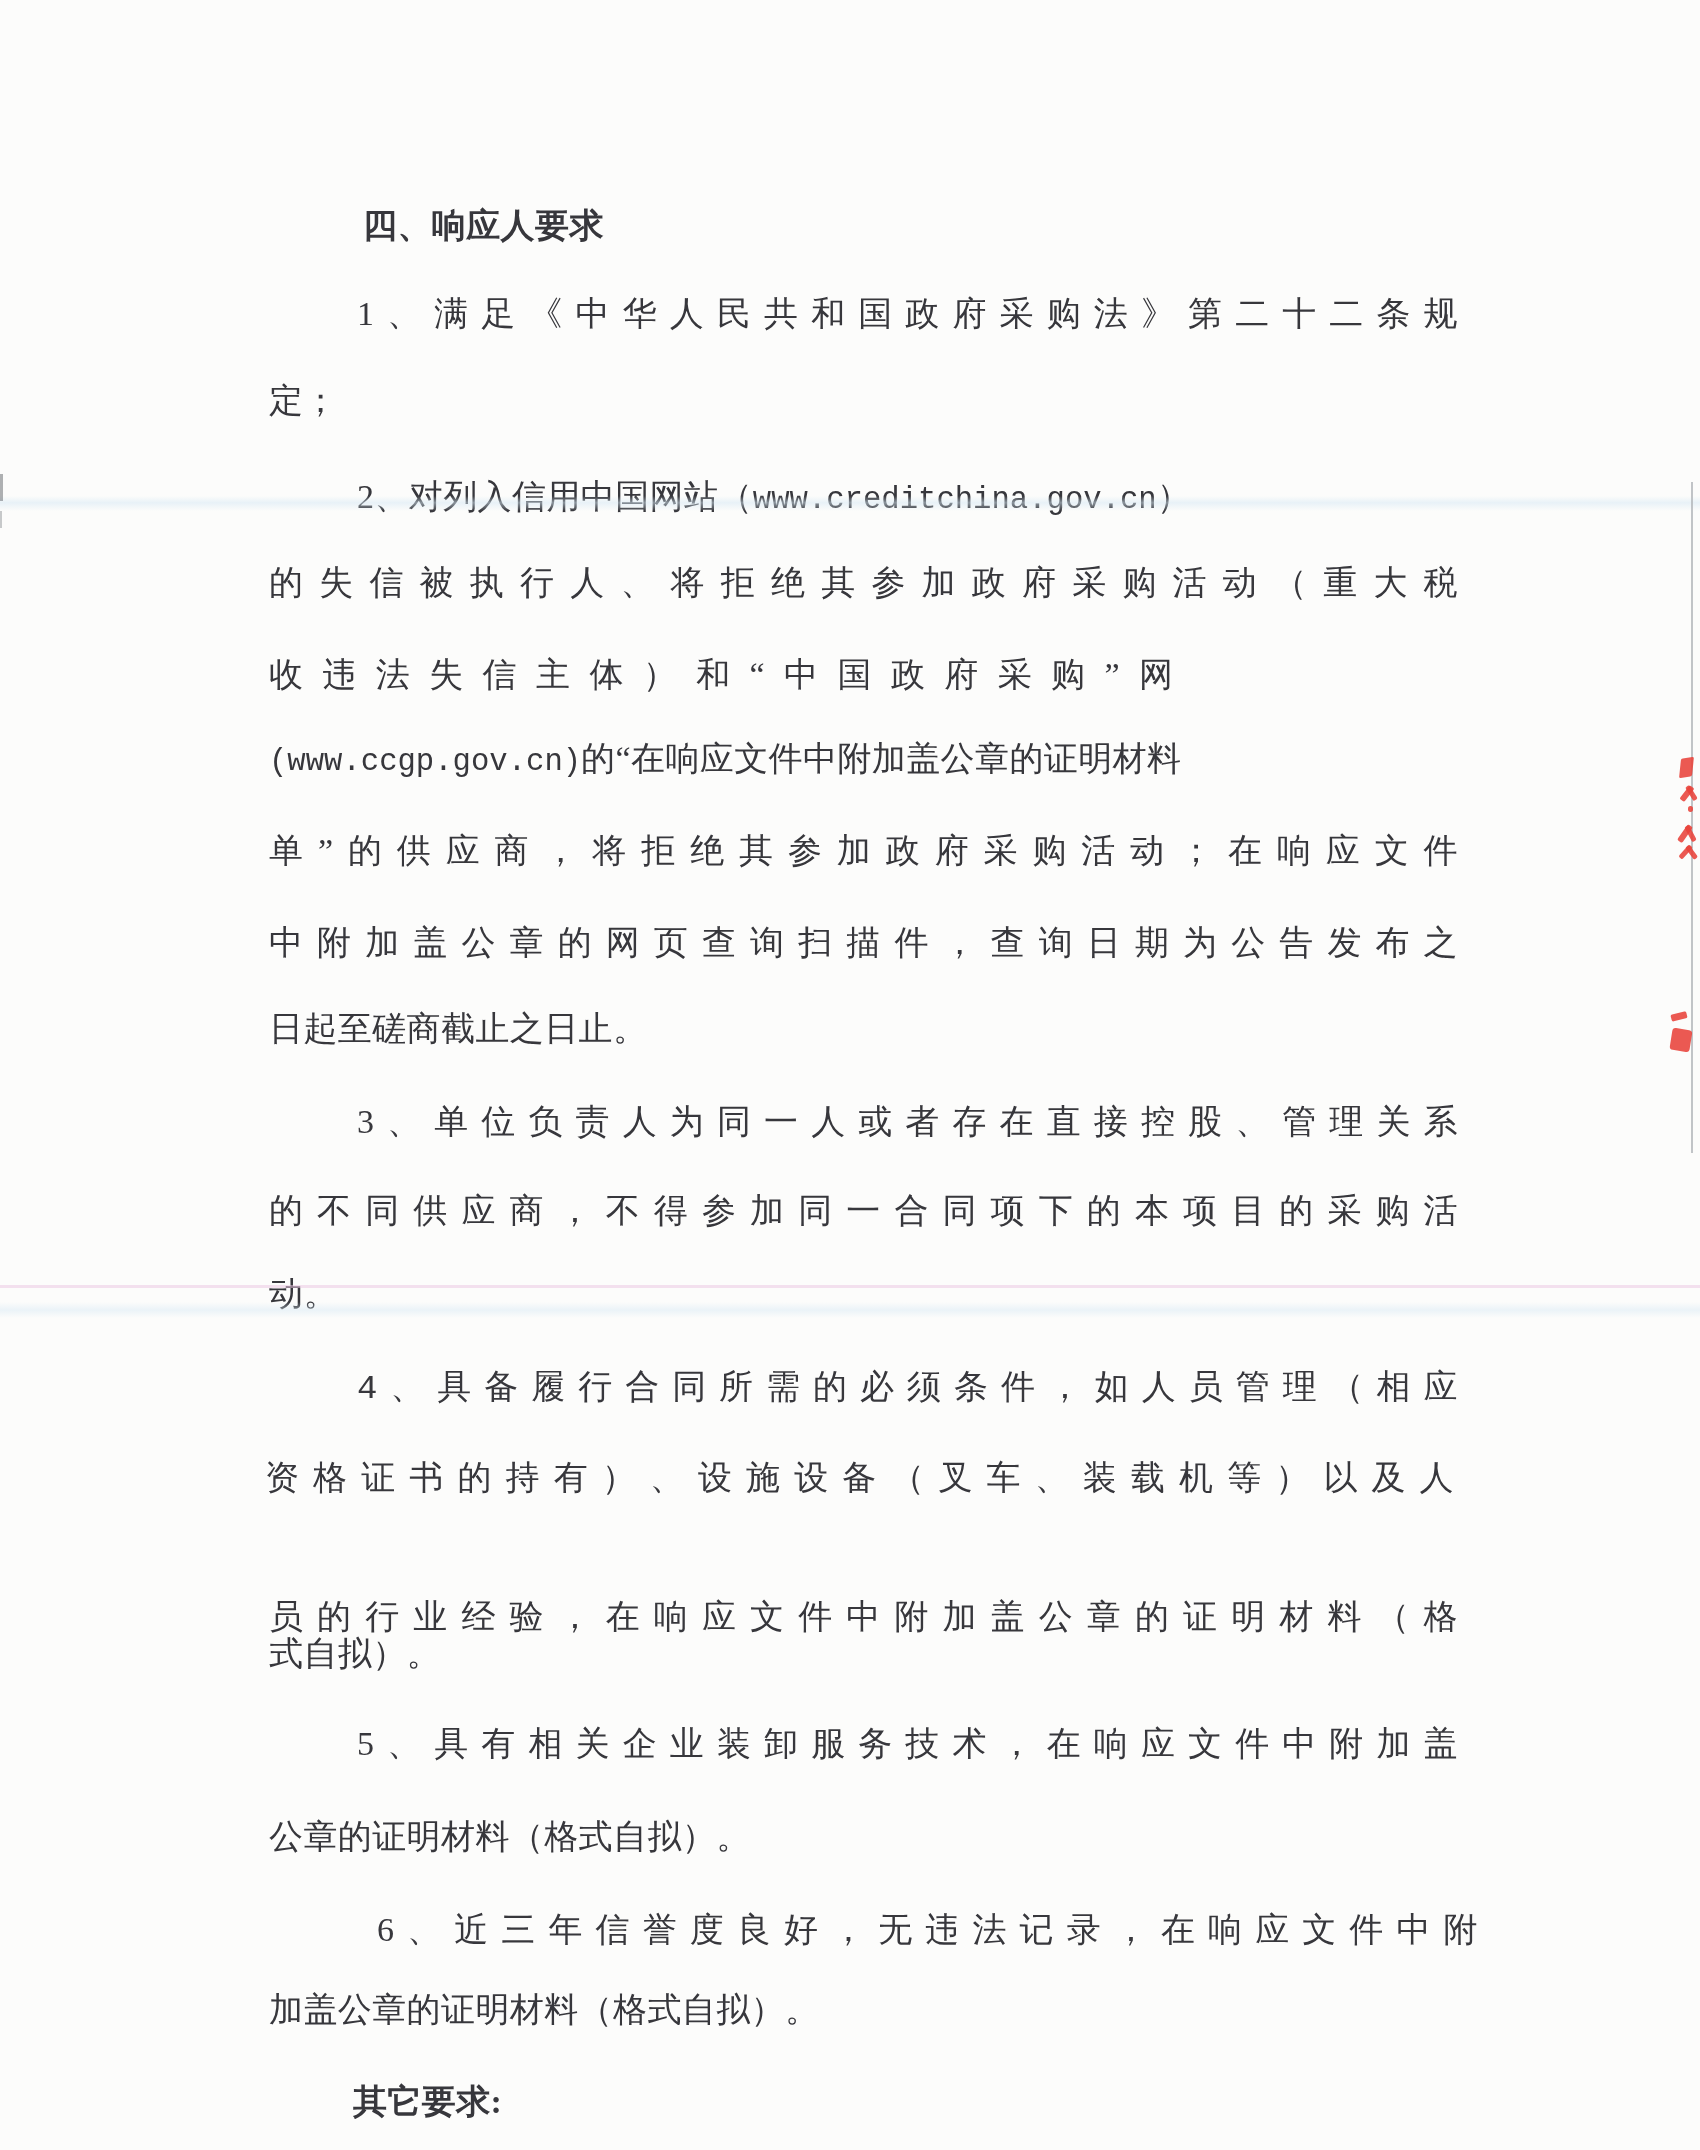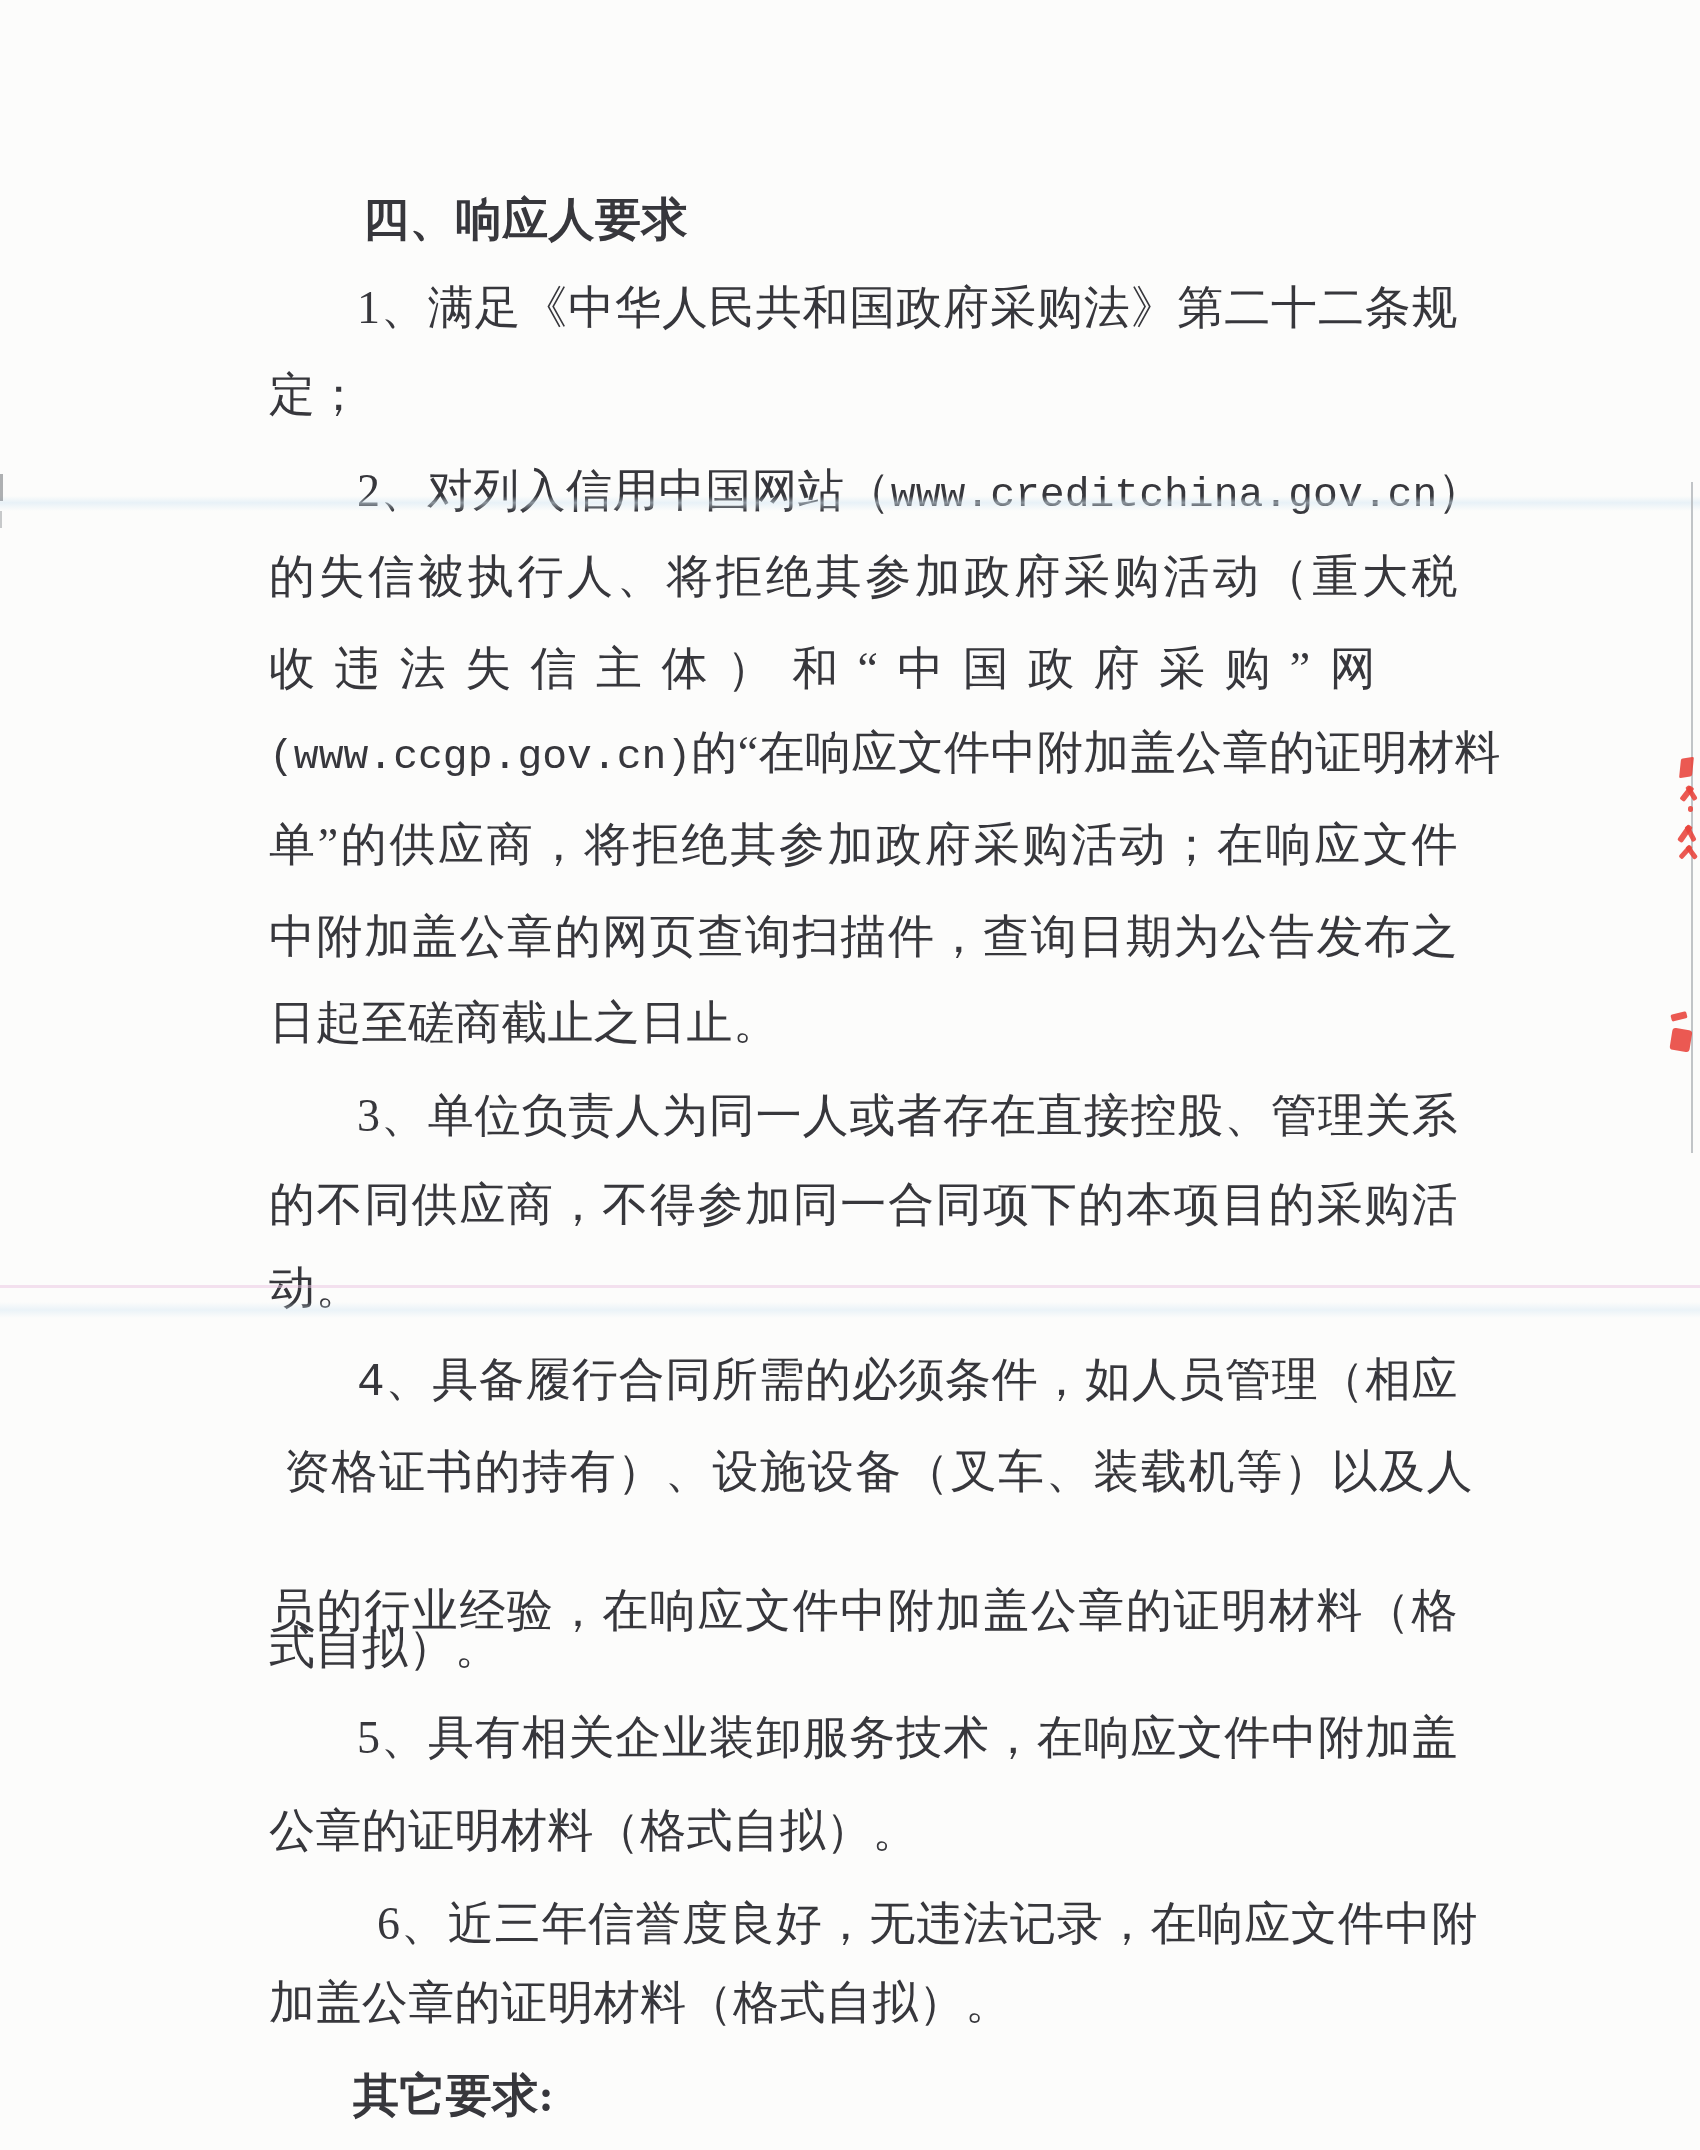--- a/index.html
+++ b/index.html
@@ -12,23 +12,24 @@
     width: 1700px;
     height: 2409px;
     background: var(--bg, #fcfcfb);
     overflow: hidden;
     font-family: "Liberation Serif", "DejaVu Serif", serif;
     color: var(--text, #37373c);
   }
   .line {
     position: absolute;
     line-height: 1;
-    font-size: 46px;
+    font-size: 34px;
     white-space: nowrap;
     letter-spacing: 0.4px;
+    margin-top: 12px;
   }
   .line.just {
     text-align: justify;
     text-align-last: justify;
   }
   .line.bold {
     font-weight: 700;
   }
   .mono {
     font-family: "Liberation Mono", "DejaVu Sans Mono", monospace;
@@ -81,21 +82,21 @@
       <div class="line just" style="left: 269px; top: 554px; width: 1189px;"><span>的失信被执行人、将拒绝其参加政府采购活动（重大税</span></div>
       <div class="line" style="left: 269px; top: 646px; letter-spacing: 19.4px;"><span>收违法失信主体）和“中国政府采购”网</span></div>
       <div class="line" style="left: 269px; top: 730px;"><span class="mono">(www.ccgp.gov.cn)</span><span>的“在响应文件中附加盖公章的证明材料</span></div>
       <div class="line just" style="left: 269px; top: 822px; width: 1189px;"><span>单”的供应商，将拒绝其参加政府采购活动；在响应文件</span></div>
       <div class="line just" style="left: 269px; top: 914px; width: 1189px;"><span>中附加盖公章的网页查询扫描件，查询日期为公告发布之</span></div>
       <div class="line" style="left: 269px; top: 1000px;"><span>日起至磋商截止之日止。</span></div>
       <div class="line just" style="left: 357px; top: 1093px; width: 1101px;"><span>3、单位负责人为同一人或者存在直接控股、管理关系</span></div>
       <div class="line just" style="left: 269px; top: 1182px; width: 1189px;"><span>的不同供应商，不得参加同一合同项下的本项目的采购活</span></div>
       <div class="line" style="left: 269px; top: 1265px;"><span>动。</span></div>
       <div class="line just" style="left: 357px; top: 1360px; width: 1101px; font-family: Liberation Mono, monospace;"><span>4、具备履行合同所需的必须条件，如人员管理（相应</span></div>
-      <div class="line just" style="left: 284px; top: 1449px; width: 1189px;"><span>资格证书的持有）、设施设备（叉车、装载机等）以及人</span></div>
+      <div class="line just" style="left: 265px; top: 1449px; width: 1189px;"><span>资格证书的持有）、设施设备（叉车、装载机等）以及人</span></div>
       <div class="line just" style="left: 269px; top: 1588px; width: 1189px;"><span>员的行业经验，在响应文件中附加盖公章的证明材料（格</span></div>
       <div class="line" style="left: 269px; top: 1625px;"><span>式自拟）。</span></div>
       <div class="line just" style="left: 357px; top: 1715px; width: 1101px;"><span>5、具有相关企业装卸服务技术，在响应文件中附加盖</span></div>
       <div class="line" style="left: 269px; top: 1808px;"><span>公章的证明材料（格式自拟）。</span></div>
       <div class="line just" style="left: 377px; top: 1901px; width: 1101px;"><span>6、近三年信誉度良好，无违法记录，在响应文件中附</span></div>
       <div class="line" style="left: 269px; top: 1983px; font-family: Liberation Mono, monospace;"><span>加盖公章的证明材料（格式自拟）。</span></div>
       <div class="line bold" style="left: 353px; top: 2073px;"><span>其它要求:</span></div>
     </div>
 
   <div class="artifact band-blue-1"></div>

